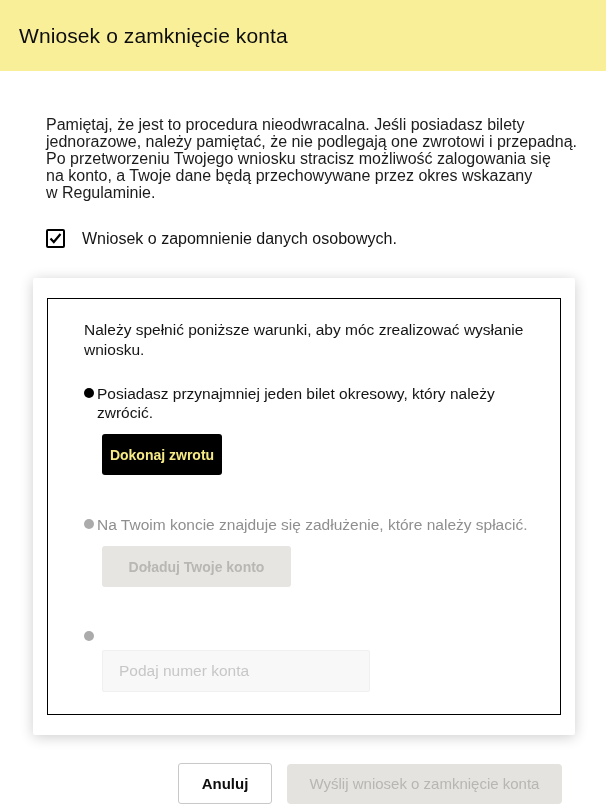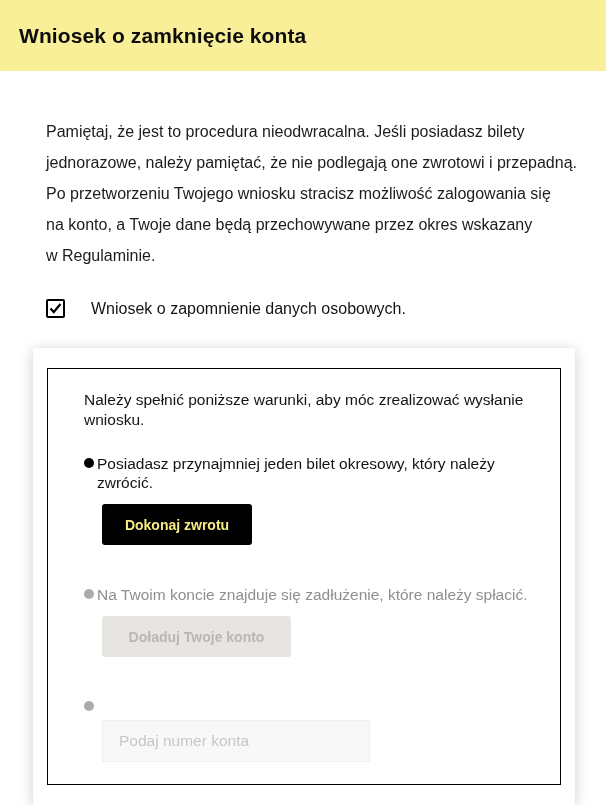--- a/index.html
+++ b/index.html
@@ -11,36 +11,36 @@
     overflow: hidden;
     position: relative;
   }
   
   .header {
     height: 71px;
     background: #F9EF98;
     display: flex; align-items: center;
     padding-left: 19px;
   }
-  .header h1 { font-size: 21px; font-weight: bold; color: #0d0d0d; letter-spacing: .1px; }
+  .header h1 { font-size: 21px; font-weight: normal; color: #0d0d0d; letter-spacing: .1px; }
 
   
   .intro {
     margin: 45px 20px 0 46px;
     width: 535px;
     font-size: 16px;
-    line-height: 31px;
+    line-height: 17px;
     color: #1c1c1c;
     white-space: pre-line;
   }
 
   
   .checkbox-row {
     margin: 28px 0 4px 46px;
-    display: flex; align-items: center; gap: 26px;
+    display: flex; align-items: center; gap: 17px;
   }
   .checkbox {
     width: 19px; height: 19px;
     border: 2px solid #000;
     border-radius: 2px;
     background: #fff;
     display: inline-flex; align-items: center; justify-content: center;
     cursor: pointer;
     flex: none;
   }
@@ -71,21 +71,21 @@
   }
   .condition-text { font-size: 15.5px; line-height: 19px; color: #141414; }
 
   .condition.disabled .dot { background: #ababab; }
   .condition.disabled .condition-text { color: #8f8f8f; }
   .condition.semi .condition-text { color: #6f6f6f; }
 
   .btn-action {
     display: block;
     margin: 12px 0 0 18px;
-    width: 150px; height: 41px;
+    width: 120px; height: 41px;
     background: #000;
     color: #F6EA85;
     border: none; border-radius: 3px;
     font-family: "Liberation Sans", sans-serif;
     font-size: 14px; font-weight: bold;
     cursor: pointer;
   }
   .btn-disabled {
     display: block;
     margin: 12px 0 0 18px;

